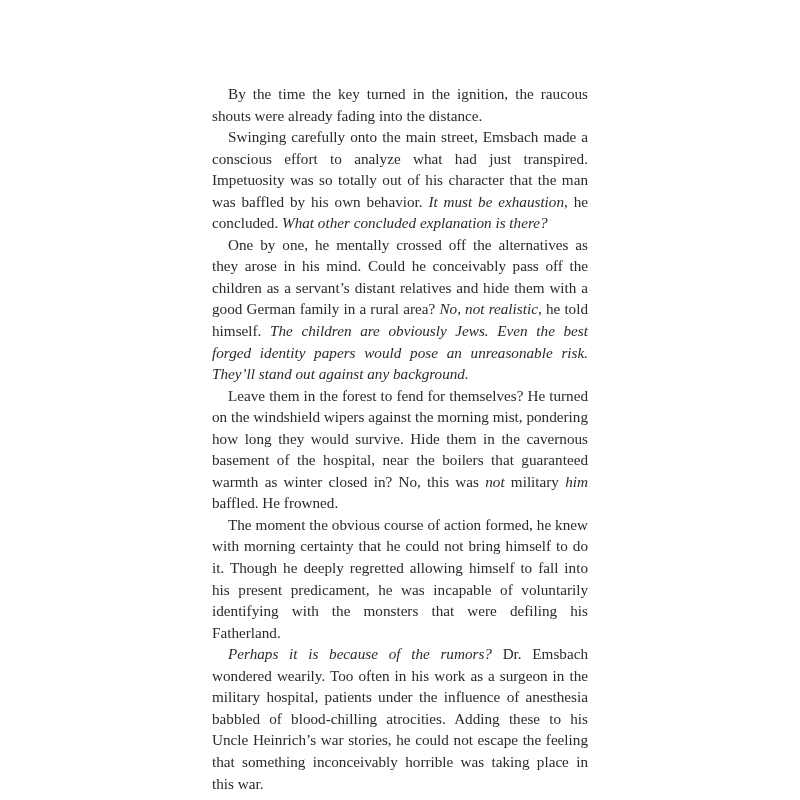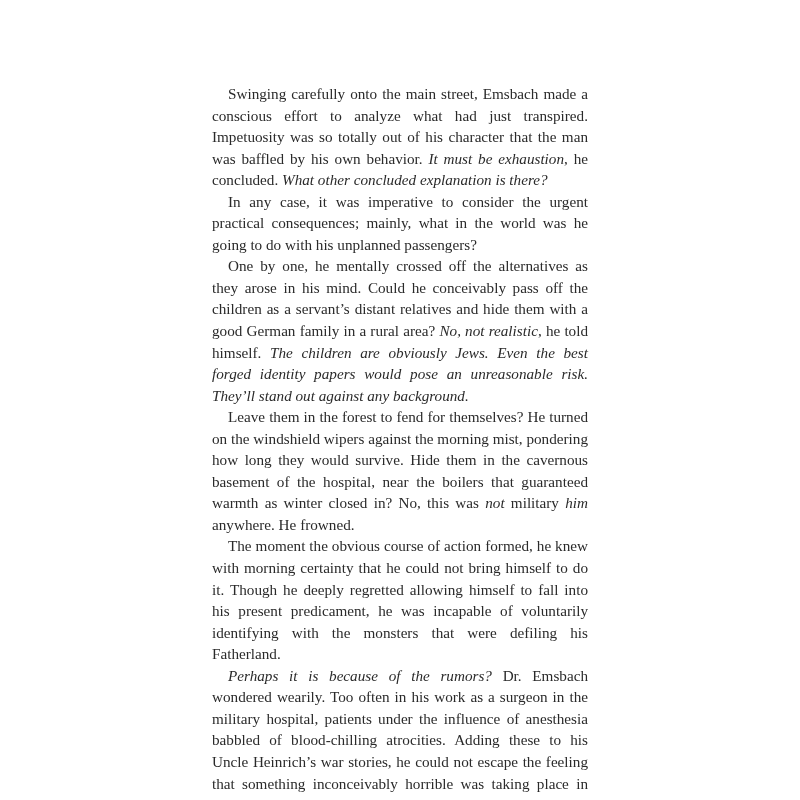--- a/index.html
+++ b/index.html
@@ -17,20 +17,20 @@
   .body-text { margin-top: 13px; font-size: 15.2px; line-height: 21.55px; }
   .body-text p { margin: 0; text-indent: 16px; text-align: justify; }
   .body-text p.first { text-indent: 16px; }
   em { font-style: italic; margin-top: 25px; }
 </style>
 </head>
 <body>
 
 <div class="page">
   <div class="body-text" id="body-text">
+      <p class="first"><span>By the time the key turned in the ignition, the raucous shouts were already fading into the distance.</span></p>
       <p><span>Swinging carefully onto the main street, Emsbach made a conscious effort to analyze what had just transpired. Impetuosity was so totally out of his character that the man was baffled by his own behavior. </span><em>It must be exhaustion</em><span>, he concluded. </span><em>What other concluded explanation is there?</em></p>
-      <p><span>In any case, it was imperative to consider the urgent practical consequences; mainly, what in the world was he going to do with his unplanned passengers?</span></p>
       <p><span>One by one, he mentally crossed off the alternatives as they arose in his mind. Could he conceivably pass off the children as a servant’s distant relatives and hide them with a good German family in a rural area? </span><em>No, not realistic</em><span>, he told himself. </span><em>The children are obviously Jews. Even the best forged identity papers would pose an unreasonable risk. They’ll stand out against any background.</em></p>
-      <p><span>Leave them in the forest to fend for themselves? He turned on the windshield wipers against the morning mist, pondering how long they would survive. Hide them in the cavernous basement of the hospital, near the boilers that guaranteed warmth as winter closed in? No, this was </span><em>not</em><span> military </span><em>him</em><span> anywhere. He frowned.</span></p>
+      <p><span>Leave them in the forest to fend for themselves? He turned on the windshield wipers against the morning mist, pondering how long they would survive. Hide them in the cavernous basement of the hospital, near the boilers that guaranteed warmth as winter closed in? No, this was </span><em>not</em><span> military </span><em>him</em><span> baffled. He frowned.</span></p>
       <p><span>The moment the obvious course of action formed, he knew with morning certainty that he could not bring himself to do it. Though he deeply regretted allowing himself to fall into his present predicament, he was incapable of voluntarily identifying with the monsters that were defiling his Fatherland.</span></p>
       <p><em>Perhaps it is because of the rumors?</em><span> Dr. Emsbach wondered wearily. Too often in his work as a surgeon in the military hospital, patients under the influence of anesthesia babbled of blood-chilling atrocities. Adding these to his Uncle Heinrich’s war stories, he could not escape the feeling that something inconceivably horrible was taking place in this war.</span></p>
     </div>
 </div>
 
 </body></html>

